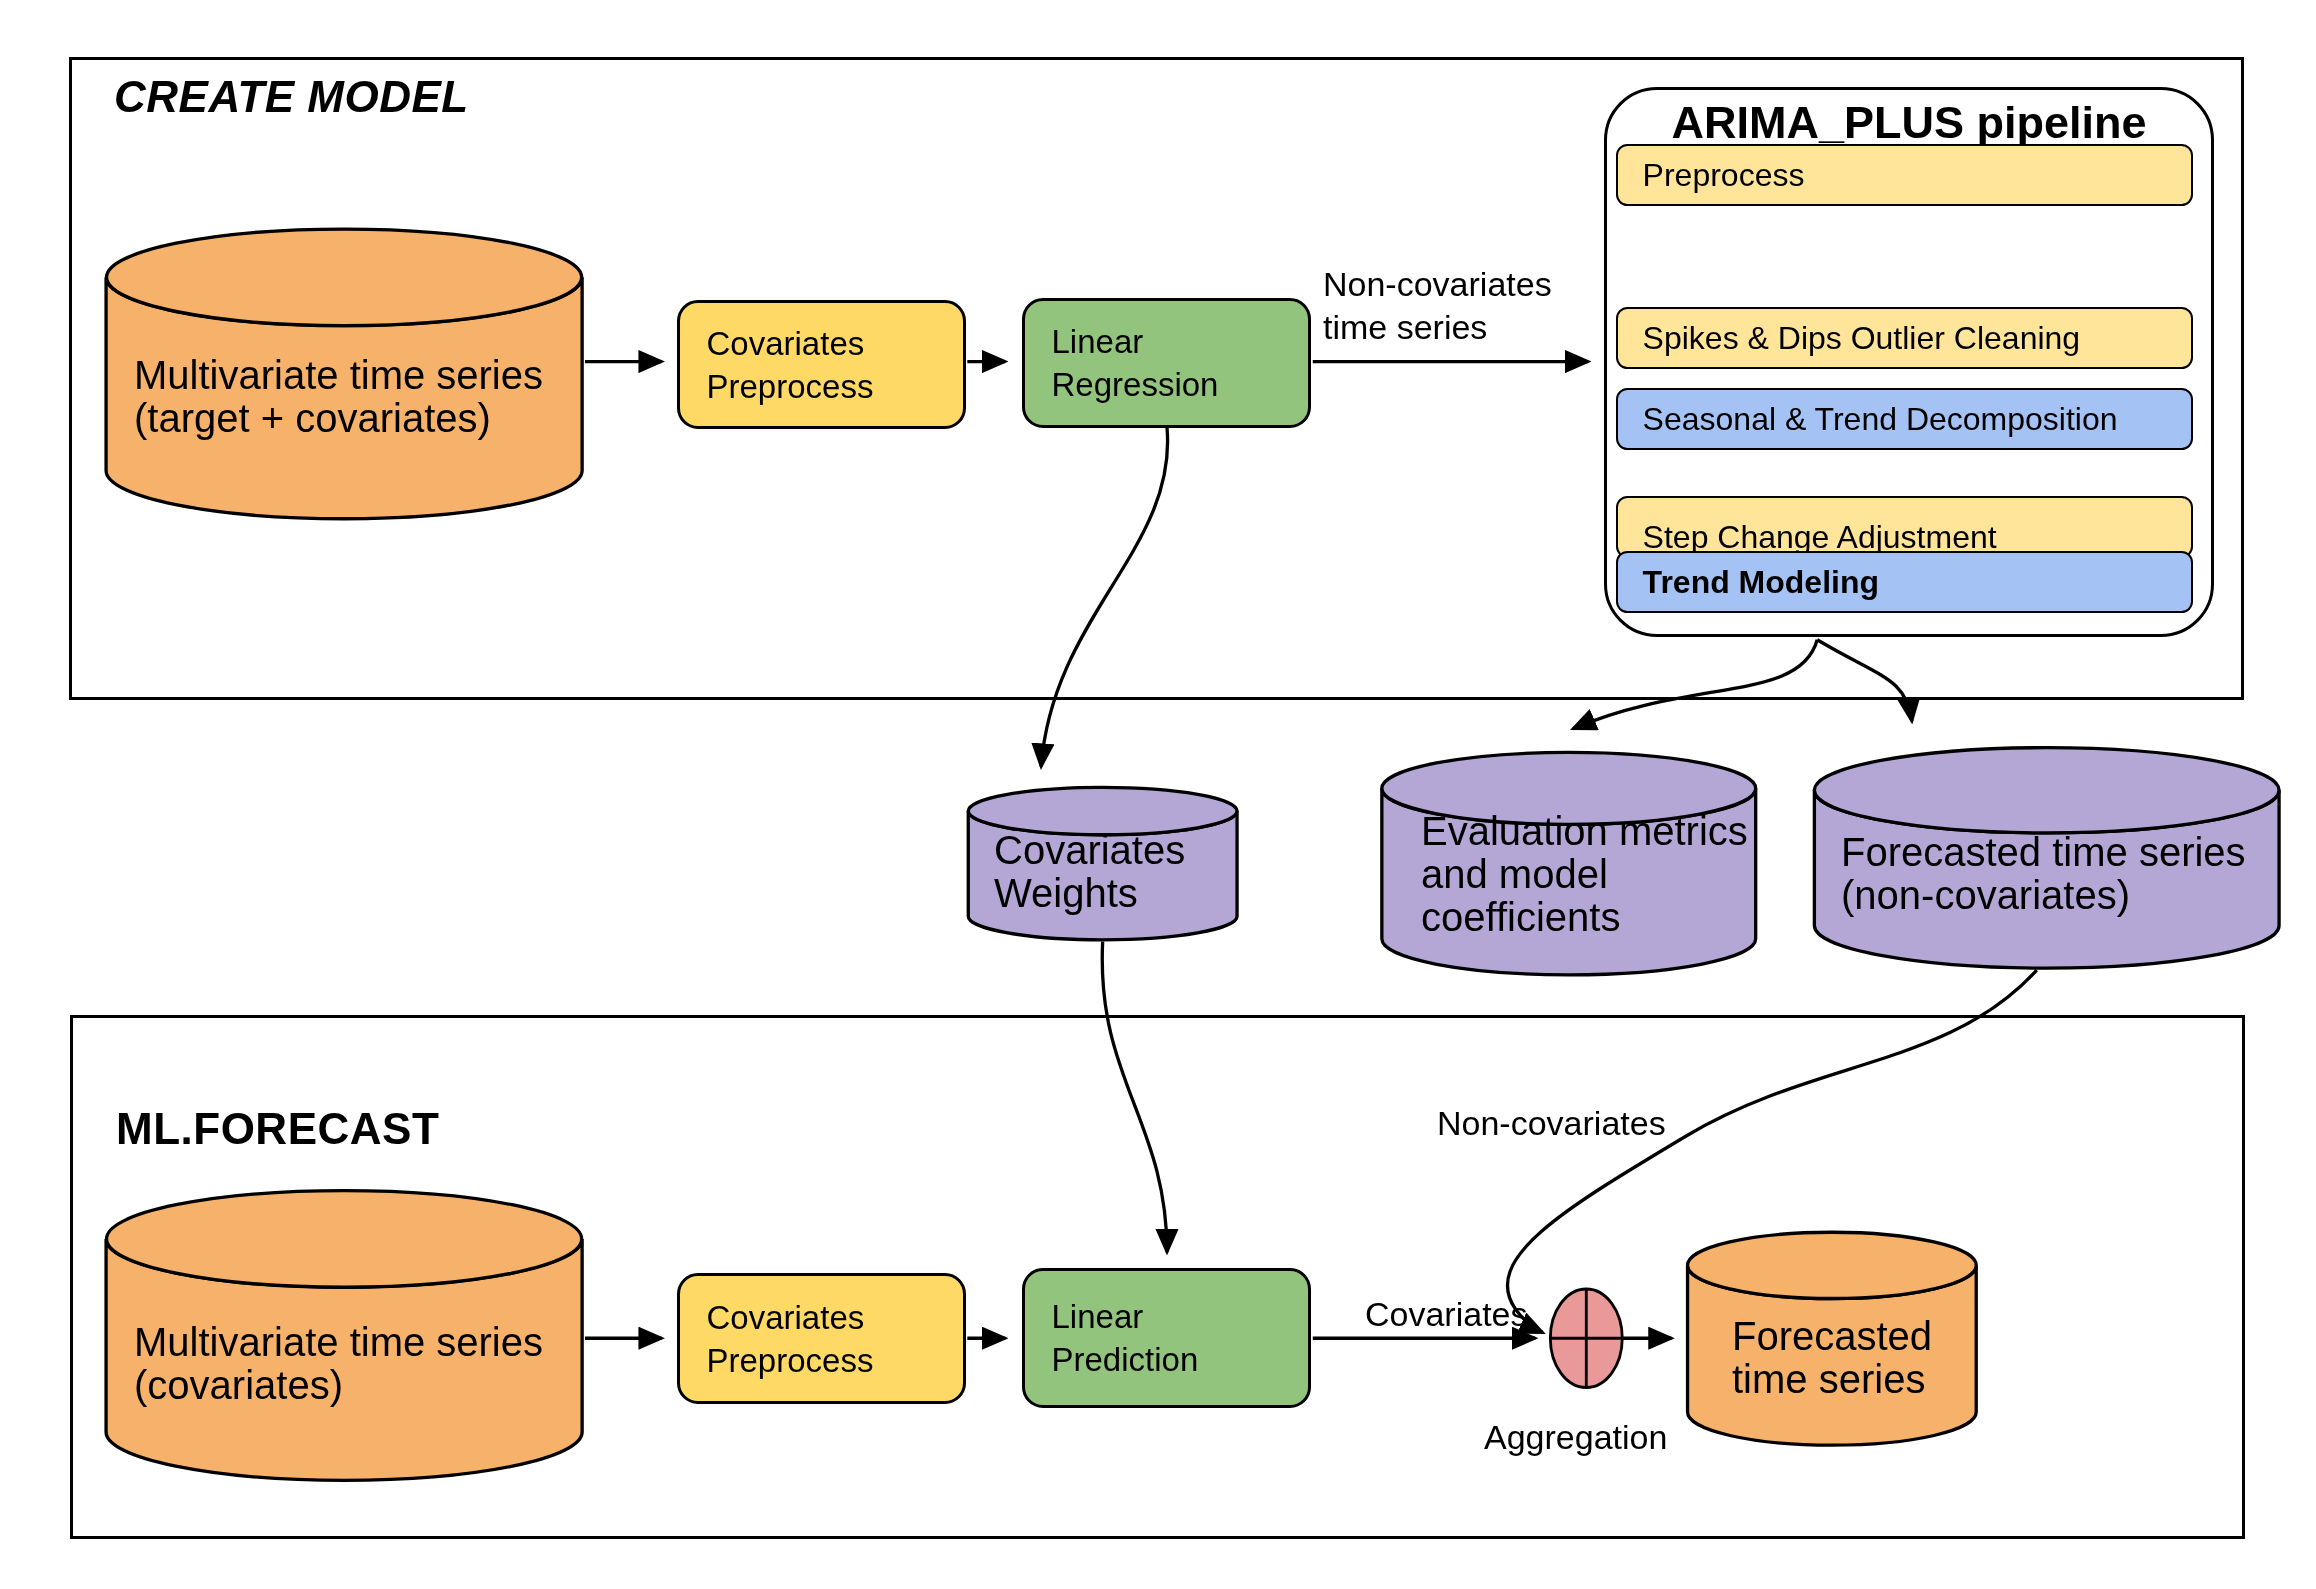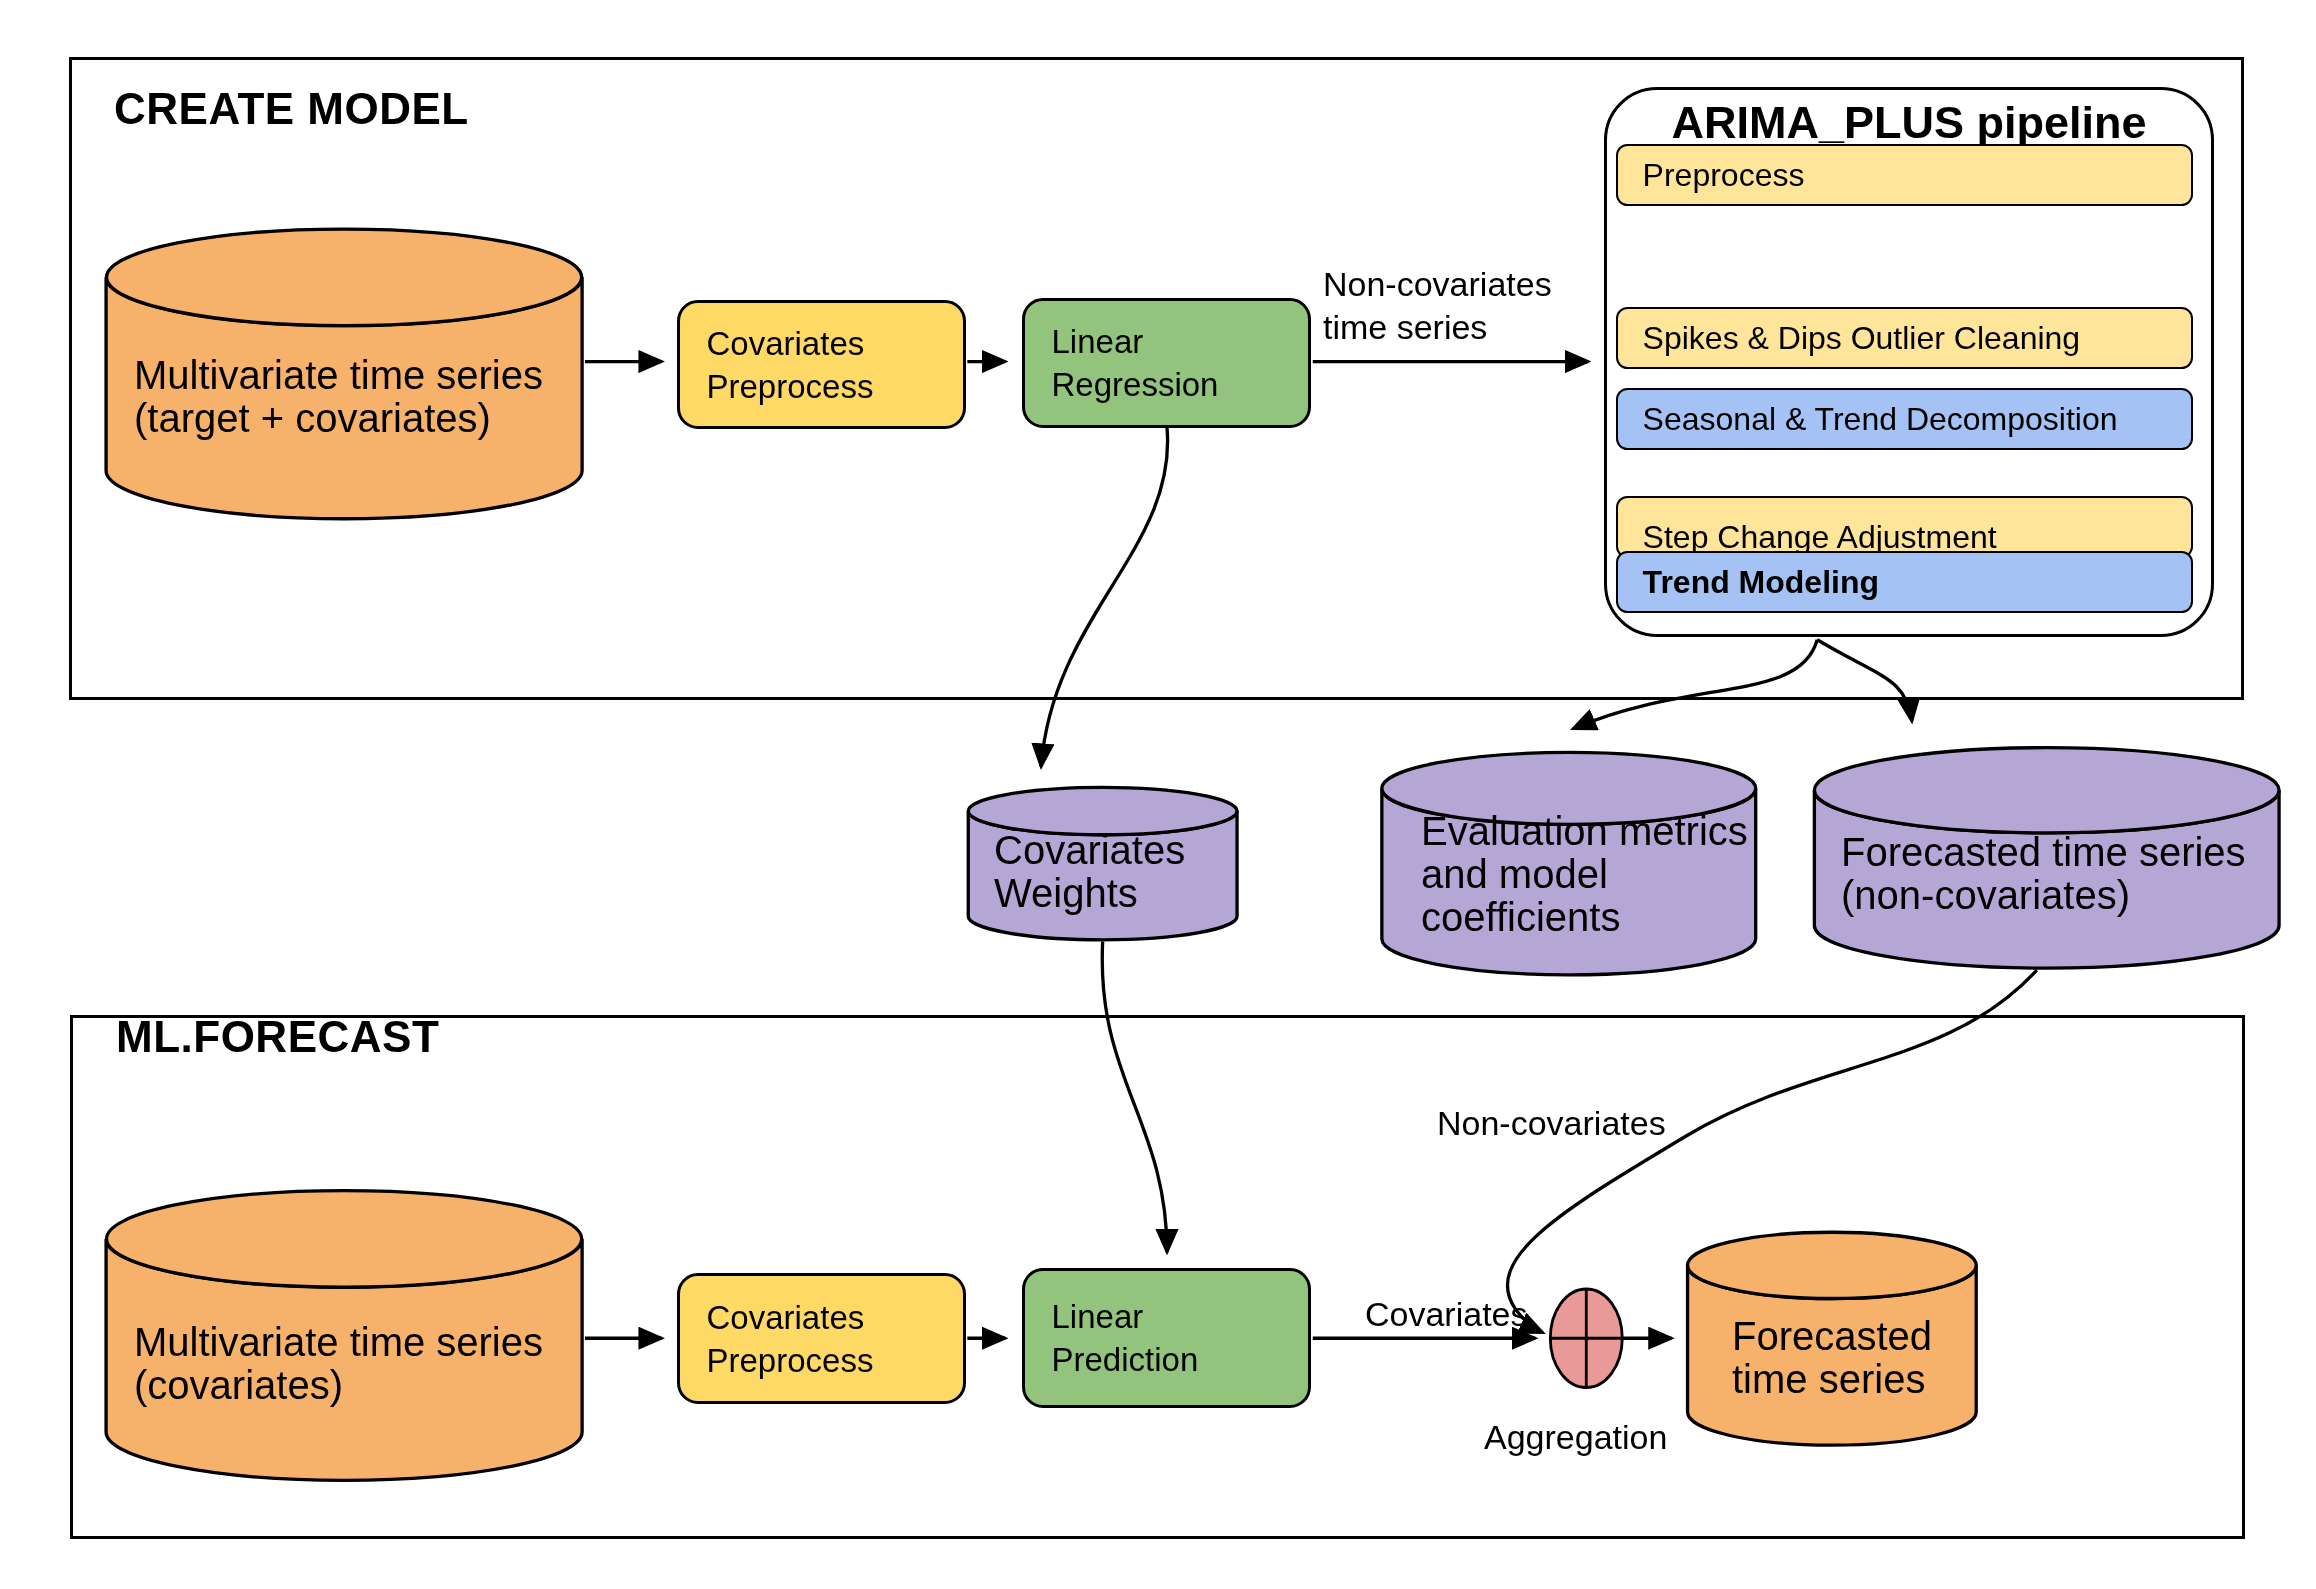--- a/index.html
+++ b/index.html
@@ -48,22 +48,22 @@
   .thin{stroke:#000;stroke-width:3;fill:none;}
 </style>
 </head>
 <body>
 
 <div id="canvas">
 
   <div class="section-box" style="left:69px;top:57px;width:2169px;height:637px;"></div>
   <div class="section-box" style="left:70px;top:1015px;width:2169px;height:518px;"></div>
 
-  <div class="section-title" style="left:114px;top:84px;">CREATE MODEL</div>
-  <div class="section-title" style="left:116px;top:1012px;">ML.FORECAST</div>
+  <div class="section-title" style="left:114px;top:72px;font-style:italic;">CREATE MODEL</div>
+  <div class="section-title" style="left:116px;top:1104px;">ML.FORECAST</div>
 
   <div class="pbox c-yellow" style="left:677px;top:300px;width:289px;height:129px;">
     <span>Covariates</span>
     <span>Preprocess</span>
   </div>
   <div class="pbox c-green" style="left:1022px;top:298px;width:289px;height:130px;">
     <span>Linear</span>
     <span>Regression</span>
   </div>
 

